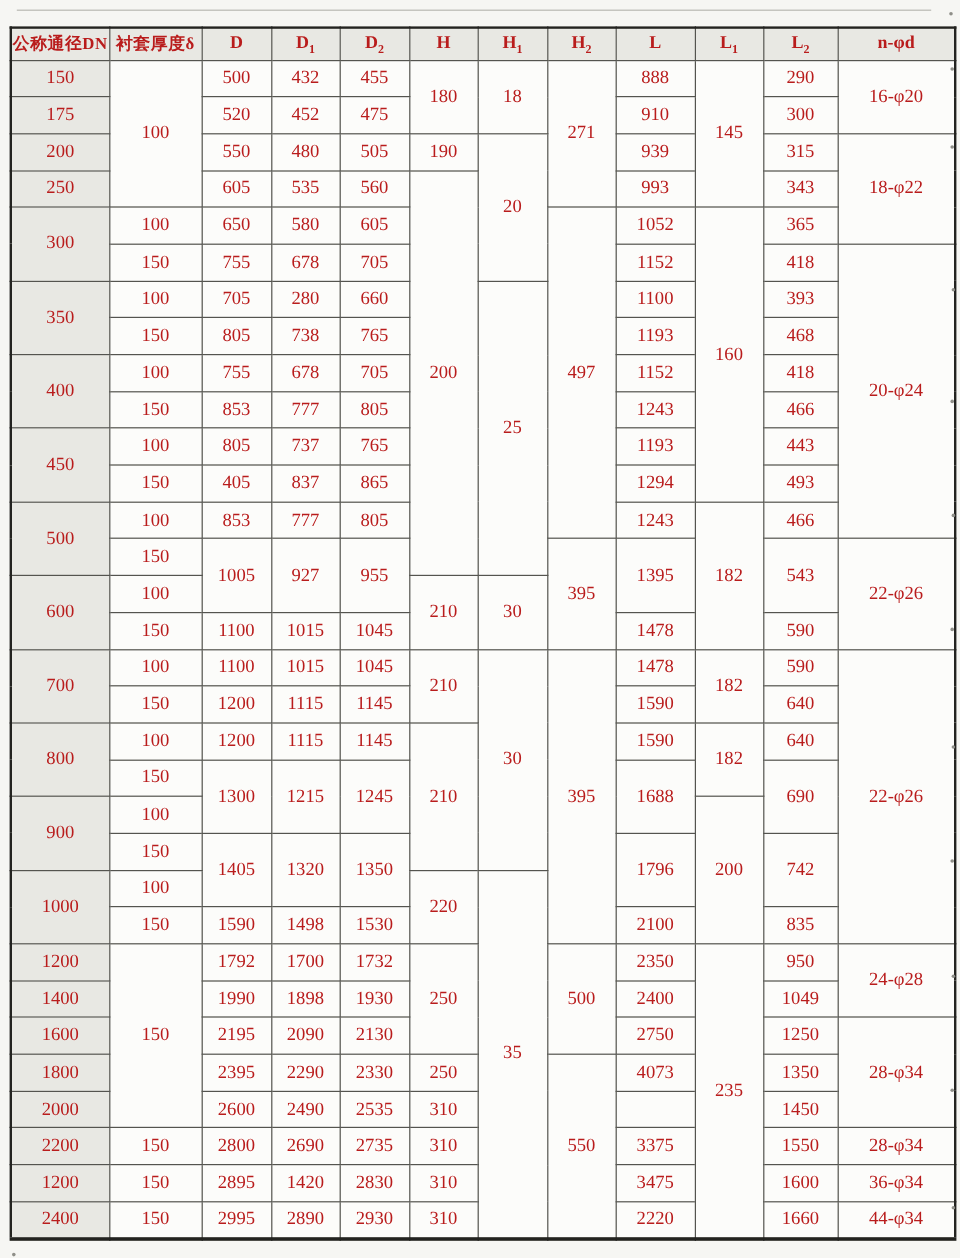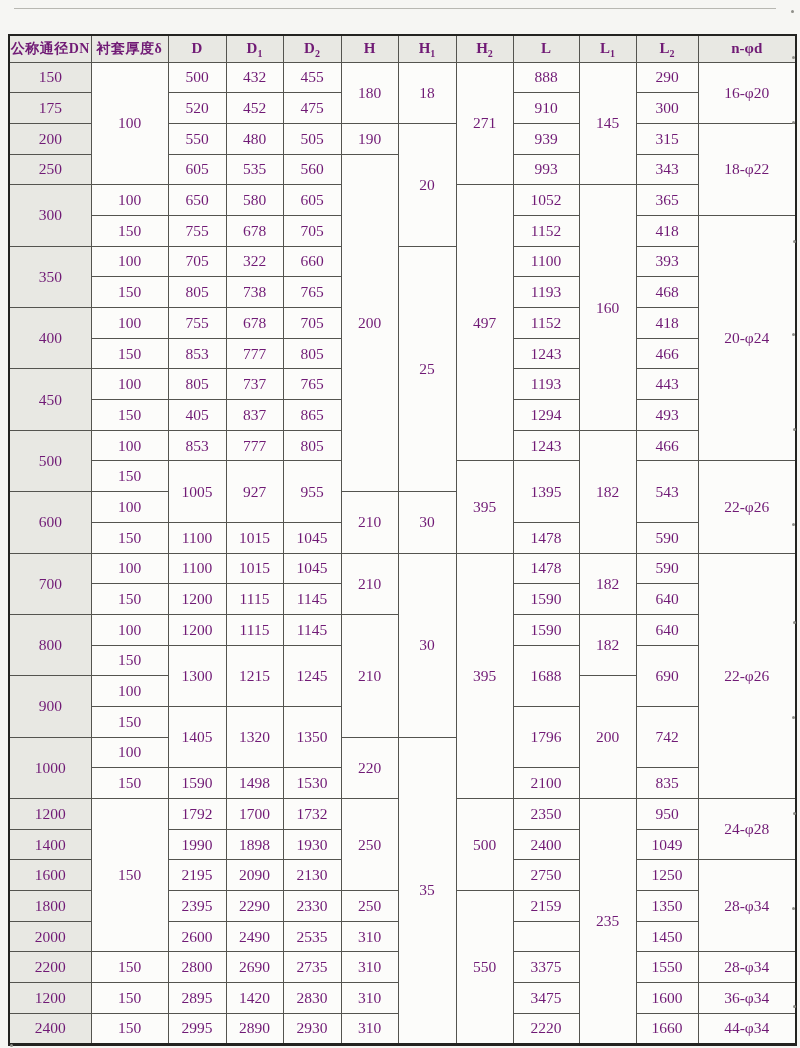--- a/index.html
+++ b/index.html
@@ -10,25 +10,25 @@
   }
   .scan-top-line{
     position:absolute;left:14px;top:8px;width:762px;height:1px;
     background:#b8b8b2;
   }
   .speck{
     position:absolute;width:3px;height:3px;border-radius:50%;
     background:#8f8f89;
   }
   table.spec{
-    position:absolute;left:8px;top:34px;
+    position:absolute;left:8px;top:22px;
     border-collapse:collapse;table-layout:fixed;
     height:1010px;
     border:2px solid #232320;border-bottom-width:3px;
-    color:#701a75;
+    color:#b91c1c;
   }
   table.spec th, table.spec td{
     border:1px solid #54544f;
     text-align:center;vertical-align:middle;
     padding:0;overflow:hidden;white-space:nowrap;
   }
   table.spec thead tr{height:27px;}
   table.spec tbody tr{height:30.7px;}
   table.spec thead th{
     background:#e8e8e3;
@@ -137,21 +137,21 @@
         <td>678</td>
         <td>705</td>
         <td>1152</td>
         <td>418</td>
         <td rowspan="8">20-φ24</td>
       </tr>
       <tr>
         <td rowspan="2" class="shaded">350</td>
         <td>100</td>
         <td>705</td>
-        <td>322</td>
+        <td>280</td>
         <td>660</td>
         <td rowspan="8">25</td>
         <td>1100</td>
         <td>393</td>
       </tr>
       <tr>
         <td>150</td>
         <td>805</td>
         <td>738</td>
         <td>765</td>
@@ -324,21 +324,21 @@
         <td>1250</td>
         <td rowspan="3">28-φ34</td>
       </tr>
       <tr>
         <td class="shaded">1800</td>
         <td>2395</td>
         <td>2290</td>
         <td>2330</td>
         <td>250</td>
         <td rowspan="5">550</td>
-        <td>2159</td>
+        <td>4073</td>
         <td>1350</td>
       </tr>
       <tr>
         <td class="shaded">2000</td>
         <td>2600</td>
         <td>2490</td>
         <td>2535</td>
         <td>310</td>
         <td></td>
         <td>1450</td>

